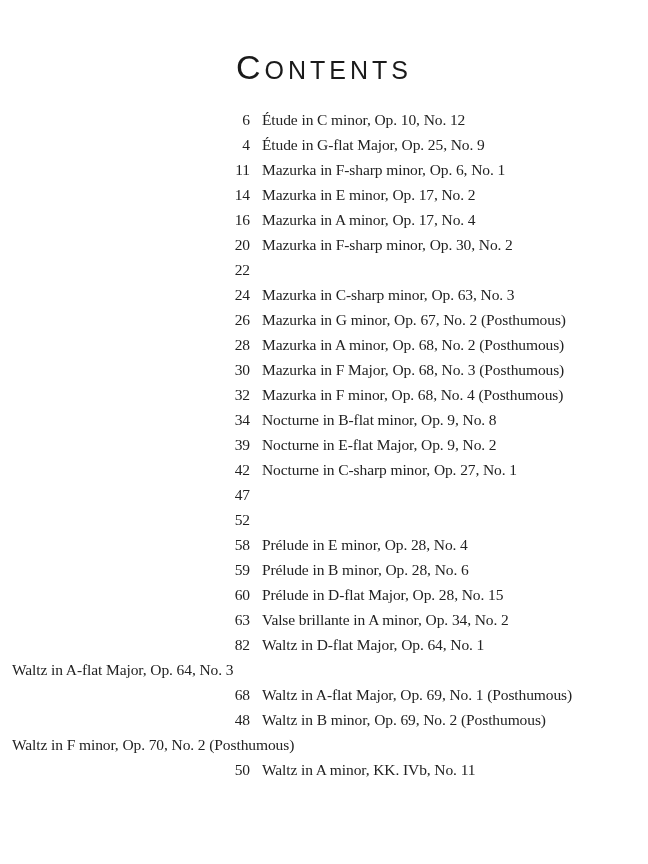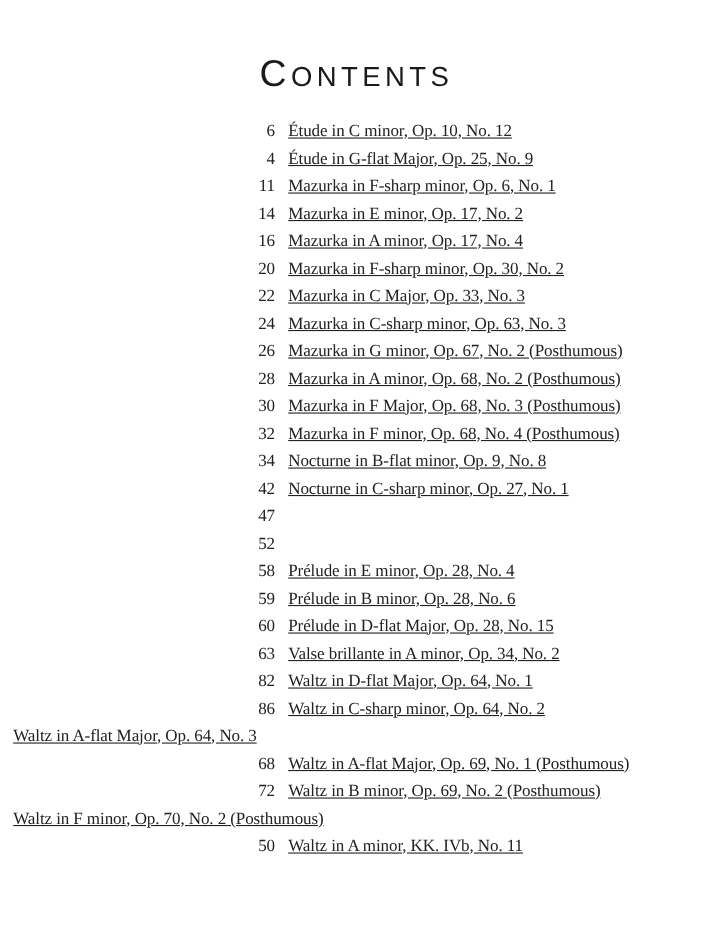--- a/index.html
+++ b/index.html
@@ -51,21 +51,20 @@
     white-space: nowrap;
   }
   .num {
     width: 250px;
     text-align: right;
     flex: 0 0 auto;
   }
   .entry {
     margin-left: 12px;
     flex: 0 0 auto;
-    text-decoration: underline;
   }
 </style>
 </head>
 <body>
 
 <div class="page">
   <h1 class="title"><span class="title-initial">C</span><span class="title-rest">ONTENTS</span></h1>
 
   <div class="toc">
 
@@ -94,21 +93,20 @@
         <span class="entry">Mazurka in A minor, Op. 17, No. 4</span>
       </div>
 
       <div class="row">
         <span class="num">20</span>
         <span class="entry">Mazurka in F-sharp minor, Op. 30, No. 2</span>
       </div>
 
       <div class="row">
         <span class="num">22</span>
-        <span class="entry">Mazurka in C Major, Op. 33, No. 3</span>
       </div>
 
       <div class="row">
         <span class="num">24</span>
         <span class="entry">Mazurka in C-sharp minor, Op. 63, No. 3</span>
       </div>
 
       <div class="row">
         <span class="num">26</span>
         <span class="entry">Mazurka in G minor, Op. 67, No. 2 (Posthumous)</span>
@@ -127,20 +125,24 @@
       <div class="row">
         <span class="num">32</span>
         <span class="entry">Mazurka in F minor, Op. 68, No. 4 (Posthumous)</span>
       </div>
 
       <div class="row">
         <span class="num">34</span>
         <span class="entry">Nocturne in B-flat minor, Op. 9, No. 8</span>
       </div>
 
+      <div class="row">
+        <span class="num">39</span>
+        <span class="entry">Nocturne in E-flat Major, Op. 9, No. 2</span>
+      </div>
 
       <div class="row">
         <span class="num">42</span>
         <span class="entry">Nocturne in C-sharp minor, Op. 27, No. 1</span>
       </div>
 
       <div class="row">
         <span class="num">47</span>
       </div>
 
@@ -166,36 +168,32 @@
       <div class="row">
         <span class="num">63</span>
         <span class="entry">Valse brillante in A minor, Op. 34, No. 2</span>
       </div>
 
       <div class="row">
         <span class="num">82</span>
         <span class="entry">Waltz in D-flat Major, Op. 64, No. 1</span>
       </div>
 
-      <div class="row">
-        <span class="num">86</span>
-        <span class="entry">Waltz in C-sharp minor, Op. 64, No. 2</span>
-      </div>
 
       <div class="row">
         <span class="entry">Waltz in A-flat Major, Op. 64, No. 3</span>
       </div>
 
       <div class="row">
         <span class="num">68</span>
         <span class="entry">Waltz in A-flat Major, Op. 69, No. 1 (Posthumous)</span>
       </div>
 
       <div class="row">
-        <span class="num">72</span>
+        <span class="num">48</span>
         <span class="entry">Waltz in B minor, Op. 69, No. 2 (Posthumous)</span>
       </div>
 
       <div class="row">
         <span class="entry">Waltz in F minor, Op. 70, No. 2 (Posthumous)</span>
       </div>
 
       <div class="row">
         <span class="num">50</span>
         <span class="entry">Waltz in A minor, KK. IVb, No. 11</span>

